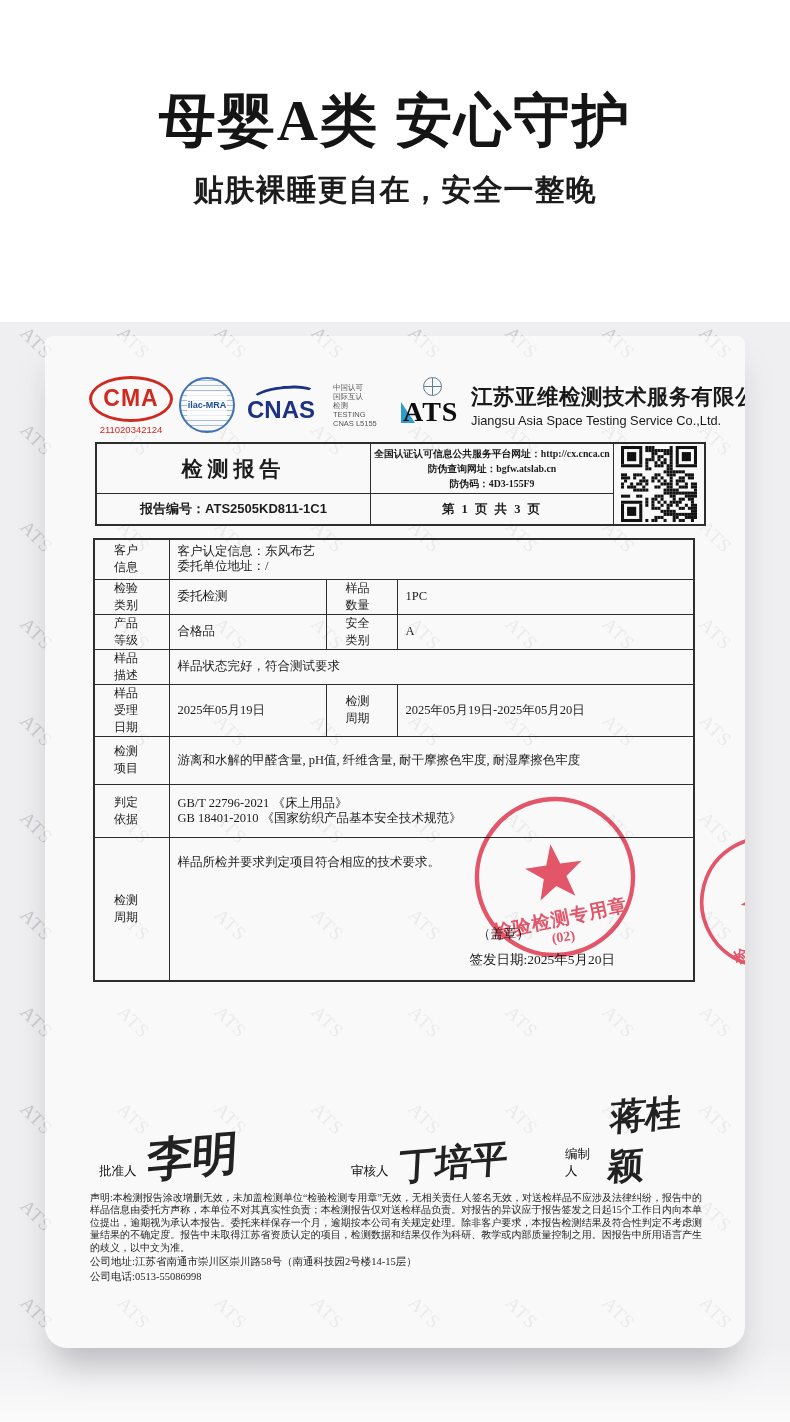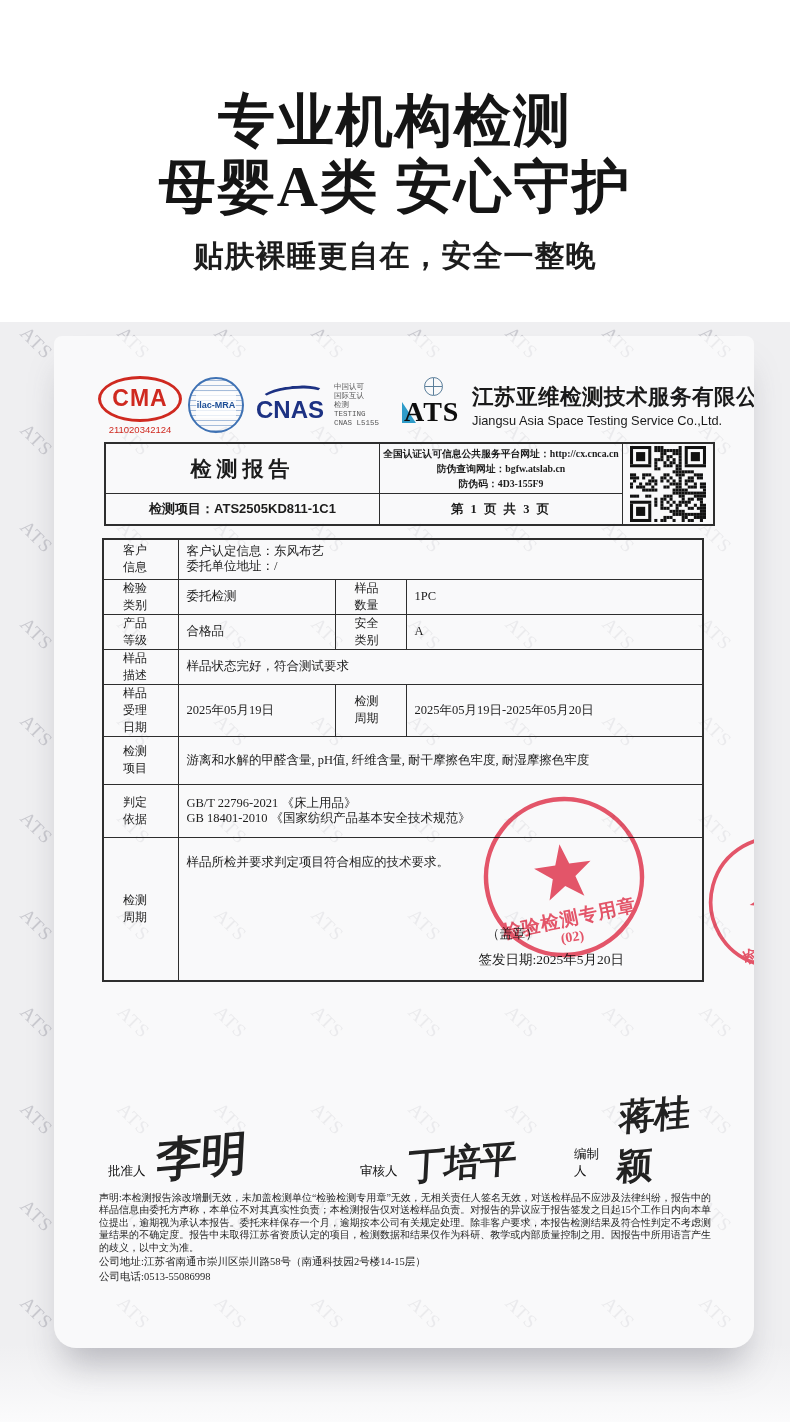--- a/index.html
+++ b/index.html
@@ -26,21 +26,21 @@
   }
   .watermarks{position:absolute;inset:0;overflow:hidden;}
   .wm{
     position:absolute;transform:rotate(45deg);
     font-family:"Liberation Serif","DejaVu Serif",serif;
     font-size:19px;letter-spacing:1px;color:rgba(140,140,152,.38);
     user-select:none;
   }
   
   .card{
-    position:absolute;left:54px;top:14px;width:700px;height:1012px;
+    position:absolute;left:45px;top:14px;width:700px;height:1012px;
     background:rgba(255,255,255,.62);
     border-radius:8px 8px 22px 22px;
     box-shadow:0 26px 34px -10px rgba(120,120,130,.45);
     overflow:hidden;
     font-family:"Liberation Serif","DejaVu Serif",serif;color:#1c1c1c;
   }
   
   .logos{position:absolute;left:42px;top:36px;width:620px;height:66px;display:flex;align-items:center;}
   .cma{width:88px;text-align:center;flex:0 0 auto;}
   .cma-mark{
@@ -62,21 +62,21 @@
   }
   .cnas{flex:0 0 auto;margin-left:10px;width:72px;text-align:center;position:relative;padding-top:10px;}
   .cnas-swoosh{
     position:absolute;left:6px;top:0;width:60px;height:16px;
     border:3px solid transparent;border-top-color:#1d3283;border-radius:50%;
     transform:rotate(-6deg);
   }
   .cnas-word{
     font-family:"Liberation Sans",sans-serif;font-weight:800;font-size:24px;color:#1d3283;letter-spacing:0px;
   }
-  .accred{flex:0 0 auto;margin-left:8px;width:56px;font-family:Liberation Mono, monospace;
+  .accred{flex:0 0 auto;margin-left:16px;width:56px;font-family:Liberation Sans, sans-serif;
     font-size:7.5px;line-height:9px;color:#555;text-align:left;}
   .ats-logo{flex:0 0 auto;margin-left:14px;width:58px;height:56px;position:relative;}
   .ats-globe{
     position:absolute;left:20px;top:0;width:17px;height:17px;border-radius:50%;
     border:1.6px solid #5b7f9b;
     background:
       linear-gradient(#5b7f9b 0 0) center/100% 1.3px no-repeat,
       linear-gradient(#5b7f9b 0 0) center/1.3px 100% no-repeat;
   }
   .ats-word{
@@ -128,21 +128,20 @@
   .footer{position:absolute;left:45px;top:856px;width:612px;color:#1f1f1f;}
   .disclaimer{font-size:10px;line-height:12.4px;text-align:justify;margin:0;}
   .addr,.phone{font-size:10.5px;line-height:13.5px;margin-top:1px;}
   
   .qr-box{width:76px;height:76px;margin:0 auto;display:block;}
 </style>
 </head>
 <body>
 
 <div class="hero">
-  <div class="hero-title">专业机构检测</div>
   <div class="hero-title">母婴A类 安心守护</div>
   <div class="hero-sub">贴肤裸睡更自在，安全一整晚</div>
 </div>
 
 <div class="panel">
   <div class="watermarks" id="watermarks">
       <span class="wm" style="left: 18px; top: 10px;">ATS</span>
       <span class="wm" style="left: 115px; top: 10px;">ATS</span>
       <span class="wm" style="left: 212px; top: 10px;">ATS</span>
       <span class="wm" style="left: 309px; top: 10px;">ATS</span>
@@ -509,21 +508,21 @@
                 <rect x="11" y="24" width="1" height="1" fill="#111"></rect>
                 <rect x="14" y="24" width="1" height="1" fill="#111"></rect>
                 <rect x="17" y="24" width="1" height="1" fill="#111"></rect>
                 <rect x="19" y="24" width="1" height="1" fill="#111"></rect>
                 <rect x="20" y="24" width="1" height="1" fill="#111"></rect>
                 <rect x="23" y="24" width="1" height="1" fill="#111"></rect>
               </svg>
         </td>
       </tr>
       <tr>
-        <td class="td-repno">检测项目：ATS2505KD811-1C1</td>
+        <td class="td-repno">报告编号：ATS2505KD811-1C1</td>
         <td class="td-page">第 1 页 共 3 页</td>
       </tr>
     </tbody>
       </table>
 
     <table class="main-table">
       <colgroup>
           <col style="width:75px">
           <col style="width:157px">
           <col style="width:71px">

